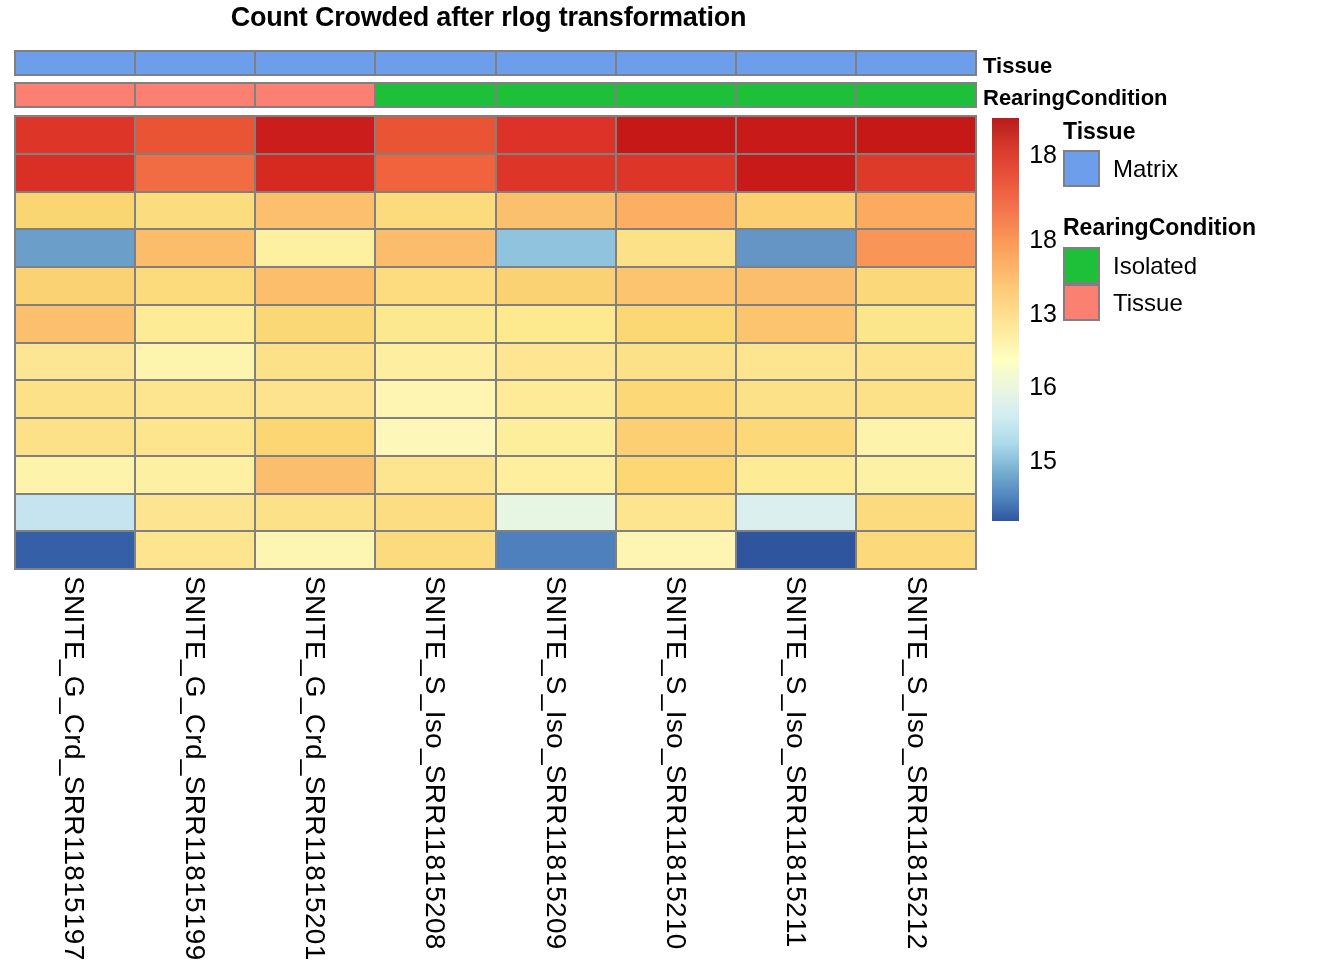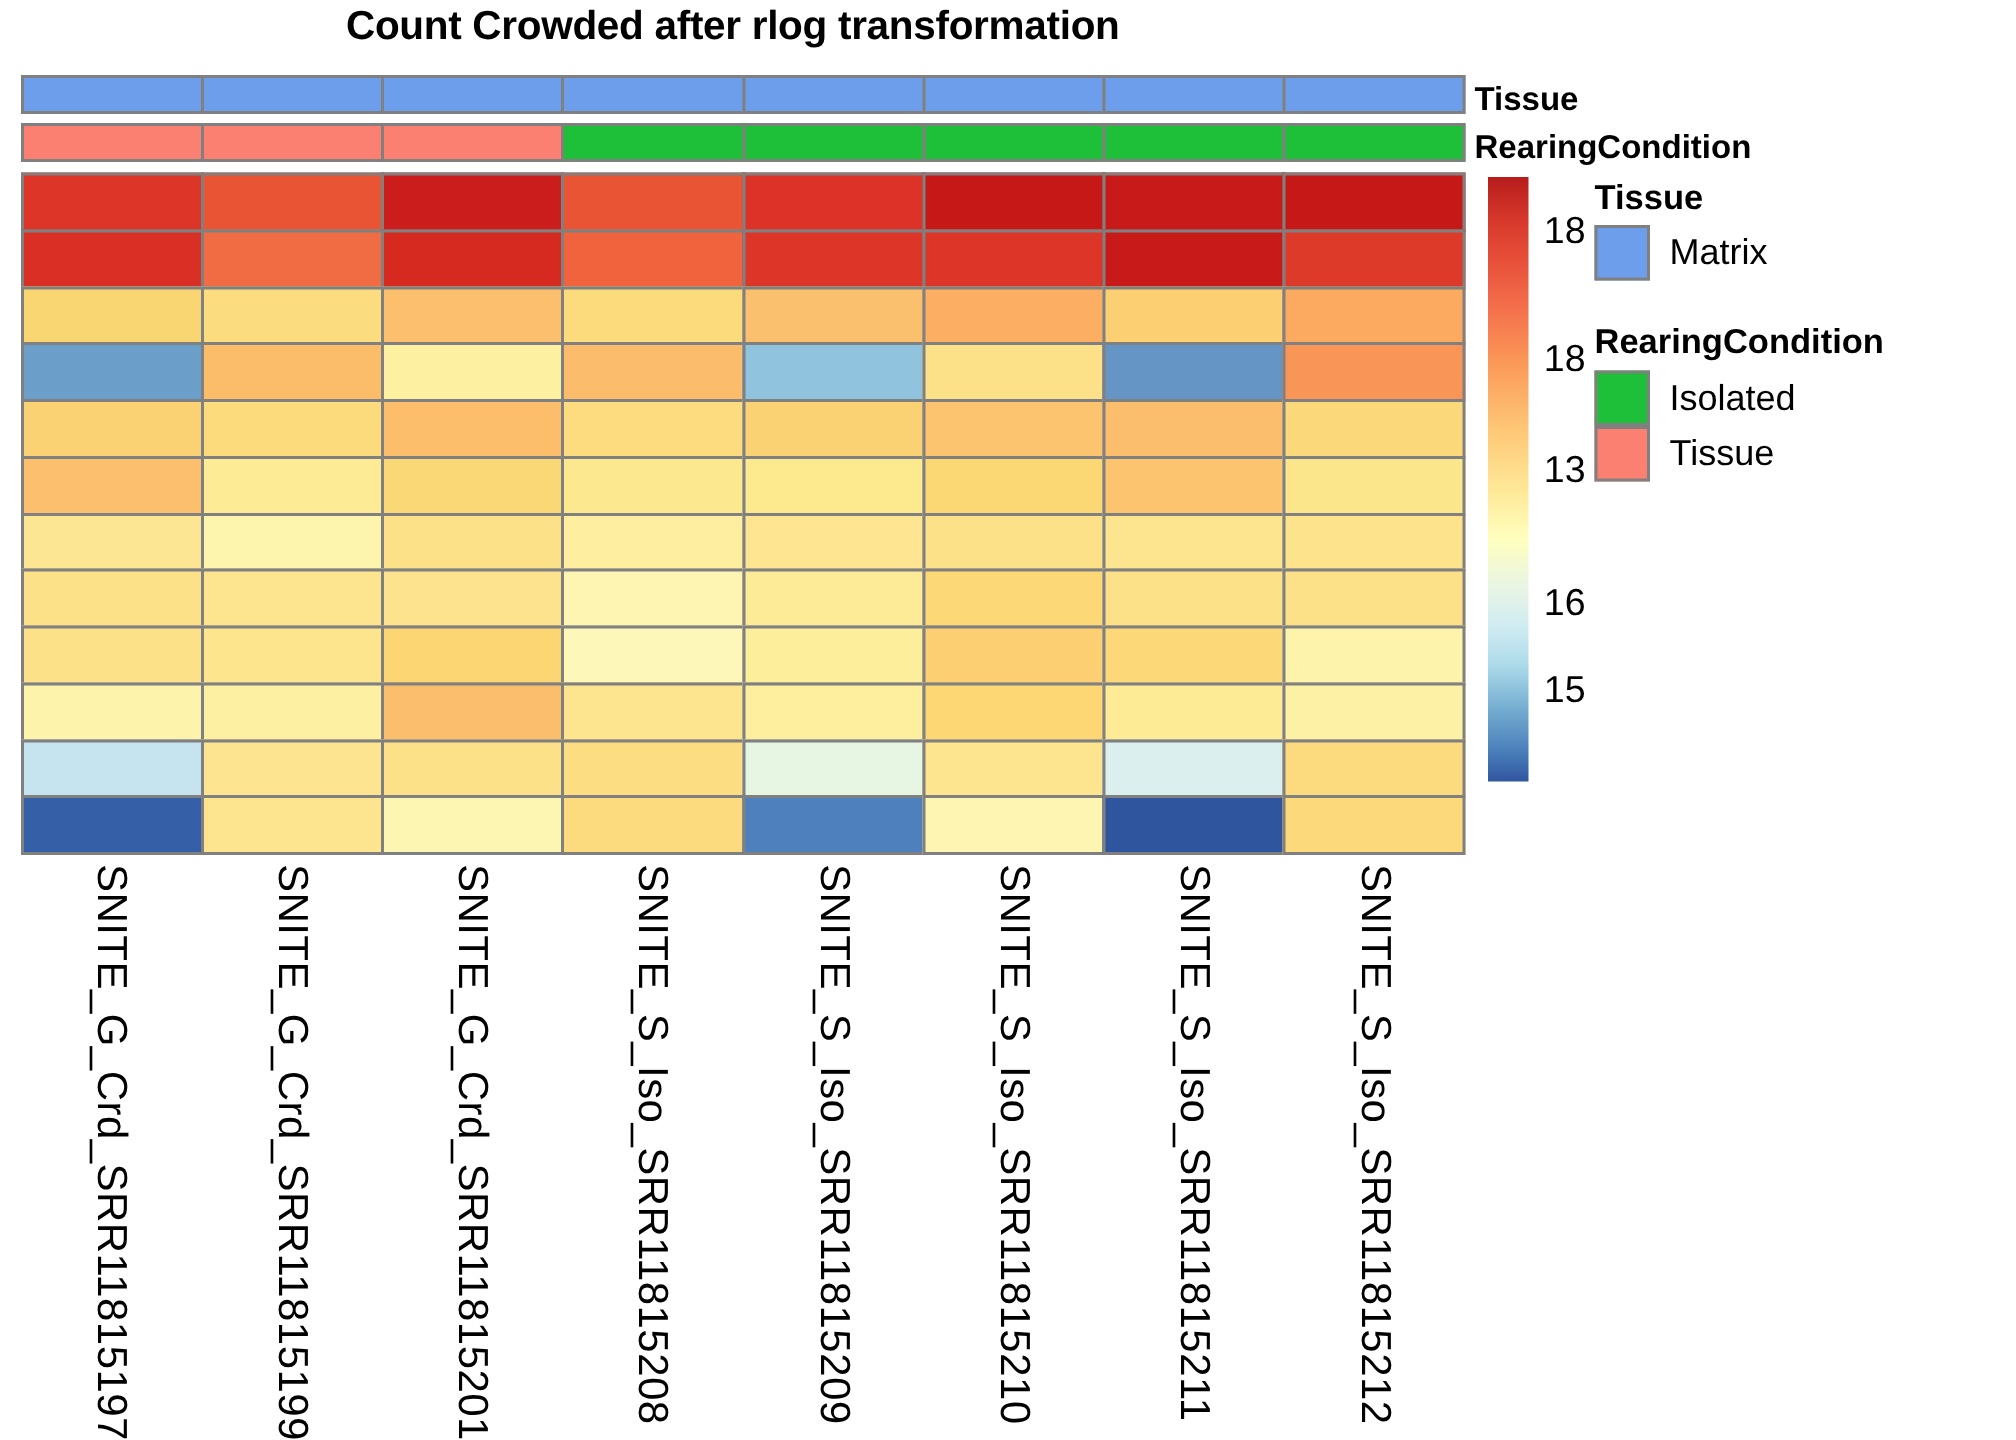--- a/index.html
+++ b/index.html
@@ -378,14 +378,14 @@
   <div class="legend-item-label">Isolated</div>
 </div>
 <div id="legend-item-crowded" class="legend-item">
   <div class="legend-swatch" style="background: rgb(251, 128, 114);"></div>
   <div class="legend-item-label">Tissue</div>
 </div>
 
 <div class="cbar-tick-label" style="top: 140px;">18</div>
 <div class="cbar-tick-label" style="top: 225px;">18</div>
 <div class="cbar-tick-label" style="top: 299px;">13</div>
-<div class="cbar-tick-label" style="top: 372px; margin-top: 16px;">16</div>
+<div class="cbar-tick-label" style="top: 372px;">16</div>
 <div class="cbar-tick-label" style="top: 446px;">15</div>
 
 </body></html>

